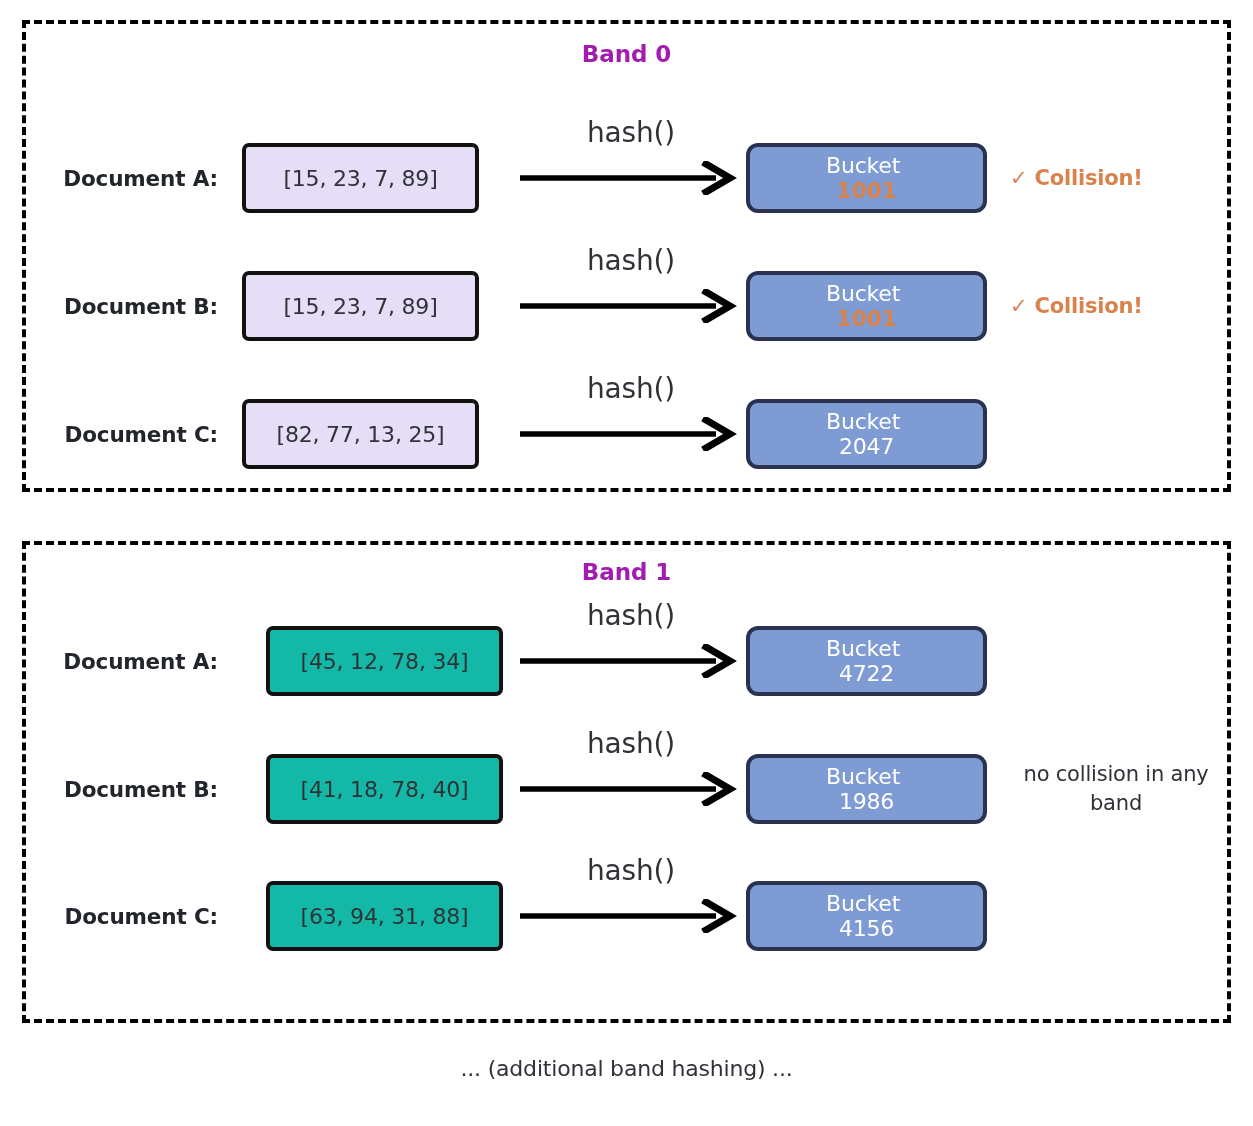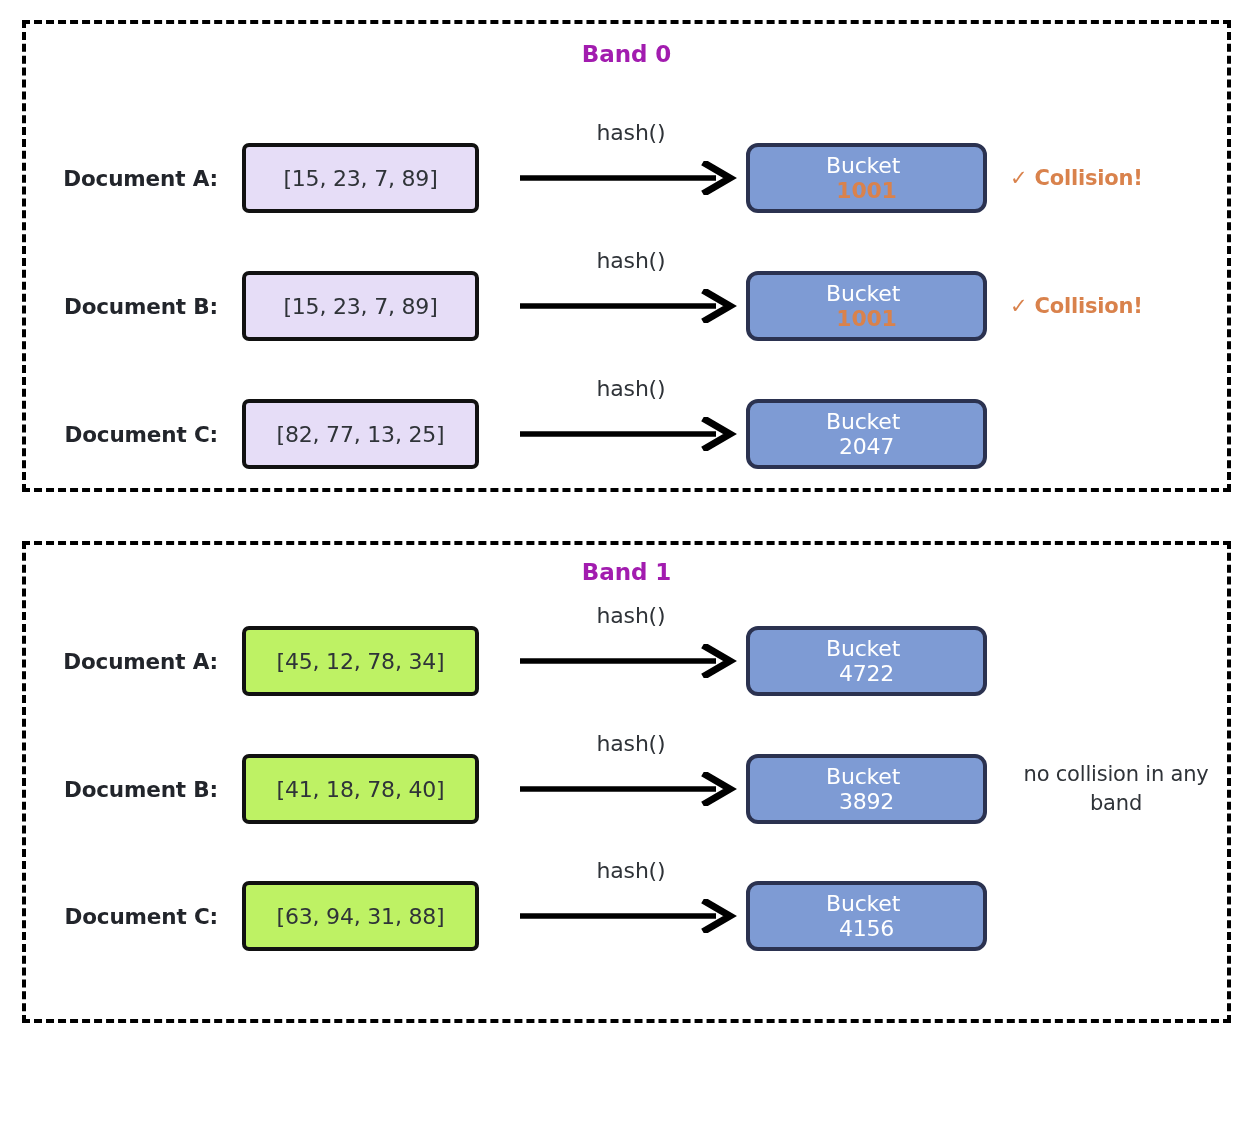--- a/index.html
+++ b/index.html
@@ -72,29 +72,29 @@
     border: 4px solid #111111;
     border-radius: 7px;
     display: flex;
     align-items: center;
     justify-content: center;
     font-size: 22px;
     color: #2f3338;
     letter-spacing: -0.2px;
   }
   .sig-box.band0 { background: #e6ddf7; }
-  .sig-box.band1 { background: #bef264; }
+  .sig-box.band1 { background: #14b8a6; margin-left: 24px; }
 
   
   .hash-label {
     position: absolute;
     left: 531px;
     width: 200px;
     text-align: center;
-    font-size: 22px;
+    font-size: 28px;
     color: #2f3338;
     transform: translateY(-50%);
     letter-spacing: -0.2px;
   }
 
   
   .arrow {
     position: absolute;
     left: 518px;
     width: 226px;
@@ -230,31 +230,32 @@
       <div class="row" style="top: 789px;">
         <div class="doc-label">Document B:</div>
         <div class="sig-box band1">[41, 18, 78, 40]</div>
         <div class="hash-label" style="top: -46px;">hash()</div>
         <div class="arrow">
           <svg viewBox="0 0 226 34" preserveAspectRatio="none">
             <line x1="2" y1="17" x2="198" y2="17" stroke="#000" stroke-width="5.5"></line>
             <polyline points="188,3 212,17 188,31" fill="none" stroke="#000" stroke-width="7" stroke-linecap="square" stroke-linejoin="miter"></polyline>
           </svg>
         </div>
-        <div class="bucket-box"><span>Bucket </span><span class="bucket-num">3892</span></div>
+        <div class="bucket-box"><span>Bucket </span><span class="bucket-num">1986</span></div>
         <div class="annotation note">no collision in any band</div>
       </div>
       <div class="row" style="top: 916px;">
         <div class="doc-label">Document C:</div>
         <div class="sig-box band1">[63, 94, 31, 88]</div>
         <div class="hash-label" style="top: -46px;">hash()</div>
         <div class="arrow">
           <svg viewBox="0 0 226 34" preserveAspectRatio="none">
             <line x1="2" y1="17" x2="198" y2="17" stroke="#000" stroke-width="5.5"></line>
             <polyline points="188,3 212,17 188,31" fill="none" stroke="#000" stroke-width="7" stroke-linecap="square" stroke-linejoin="miter"></polyline>
           </svg>
         </div>
         <div class="bucket-box"><span>Bucket </span><span class="bucket-num">4156</span></div>
       </div>
     </div>
 
+  <div class="footer-caption">... (additional band hashing) ...</div>
 
 </div>
 
 </body></html>

